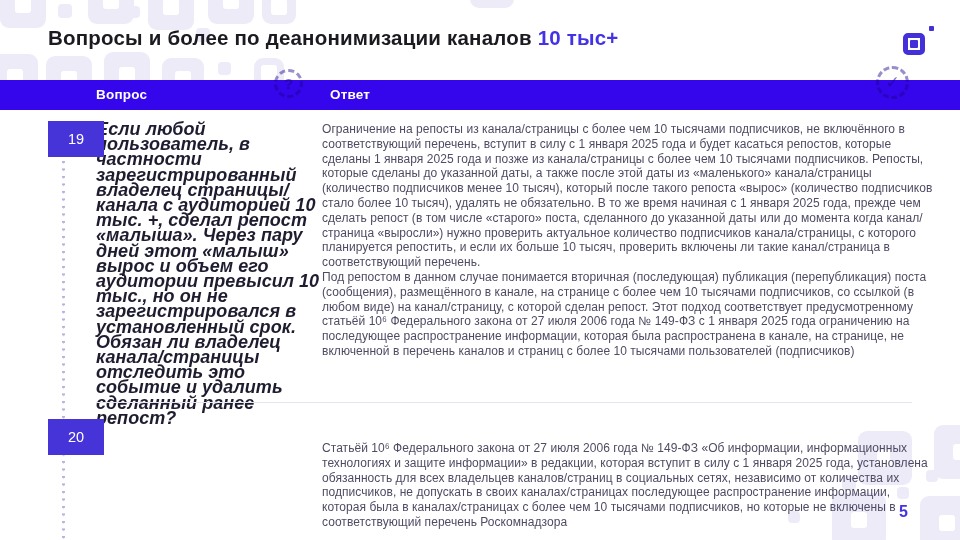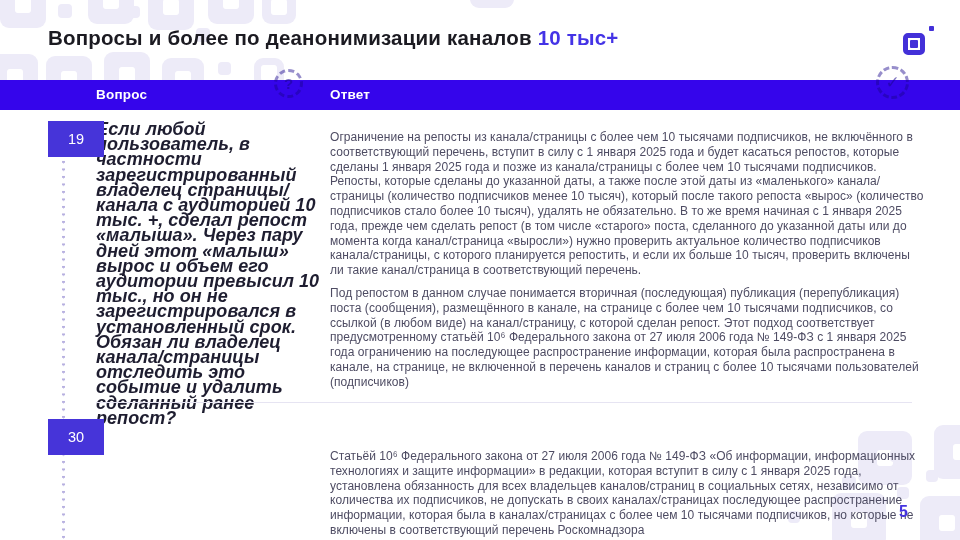--- a/index.html
+++ b/index.html
@@ -51,21 +51,21 @@
 
   
   .question{position:absolute;left:96px;width:226px;font-weight:bold;font-size:18px;
             line-height:15.2px;color:#1e1d30;letter-spacing:.05px;z-index:1;font-style:italic;}
   .q19{top:122px;}
   .q20{top:423px;}
   .answer{position:absolute;left:322px;width:612px;font-size:12px;line-height:14.8px;
           color:#4e4c63;letter-spacing:.05px;z-index:1;}
   .a19{top:122px;}
   .a20{top:441px;}
-  .answer p{margin:8px;padding:0;}
+  .answer p{margin:0;padding:0;}
 
   .divider{position:absolute;left:96px;top:402px;width:816px;height:1px;background:#e6e4f2;z-index:1;}
 
   .pagenum{position:absolute;left:899px;top:503px;font-size:16px;font-weight:bold;color:#4433e0;z-index:2;}
 </style>
 </head>
 <body>
 
 <div class="slide">
 
@@ -121,21 +121,21 @@
   </div>
   <div class="question q19">Если любой пользователь, в частности зарегистрированный владелец страницы/канала с аудиторией 10 тыс. +, сделал репост «малыша». Через пару дней этот «малыш» вырос и объем его аудитории превысил 10 тыс., но он не зарегистрировался в установленный срок. Обязан ли владелец канала/страницы отследить это событие и удалить сделанный ранее репост?</div>
   <div class="answer a19">
     <p>Ограничение на репосты из канала/страницы с более чем 10 тысячами подписчиков, не включённого в соответствующий перечень, вступит в силу с 1 января 2025 года и будет касаться репостов, которые сделаны 1 января 2025 года и позже из канала/страницы с более чем 10 тысячами подписчиков. Репосты, которые сделаны до указанной даты, а также после этой даты из «маленького» канала/страницы (количество подписчиков менее 10 тысяч), который после такого репоста «вырос» (количество подписчиков стало более 10 тысяч), удалять не обязательно. В то же время начиная с 1 января 2025 года, прежде чем сделать репост (в том числе «старого» поста, сделанного до указанной даты или до момента когда канал/страница «выросли») нужно проверить актуальное количество подписчиков канала/страницы, с которого планируется репостить, и если их больше 10 тысяч, проверить включены ли такие канал/страница в соответствующий перечень.</p>
     <p>Под репостом в данном случае понимается вторичная (последующая) публикация (перепубликация) поста (сообщения), размещённого в канале, на странице с более чем 10 тысячами подписчиков, со ссылкой (в любом виде) на канал/страницу, с которой сделан репост. Этот подход соответствует предусмотренному статьёй 10⁶ Федерального закона от 27 июля 2006 года № 149-ФЗ с 1 января 2025 года ограничению на последующее распространение информации, которая была распространена в канале, на странице, не включенной в перечень каналов и страниц с более 10 тысячами пользователей (подписчиков)</p>
   </div>
 
   <div class="divider"></div>
 
   <div class="badge badge20">
-    <span>30</span>
+    <span>20</span>
   </div>
   <div class="answer a20">
     <p>Статьёй 10⁶ Федерального закона от 27 июля 2006 года № 149-ФЗ «Об информации, информационных технологиях и защите информации» в редакции, которая вступит в силу с 1 января 2025 года, установлена обязанность для всех владельцев каналов/страниц в социальных сетях, независимо от количества их подписчиков, не допускать в своих каналах/страницах последующее распространение информации, которая была в каналах/страницах с более чем 10 тысячами подписчиков, но которые не включены в соответствующий перечень Роскомнадзора</p>
   </div>
 
   <div class="pagenum">5</div>
 
 </div>
 
 </body></html>

